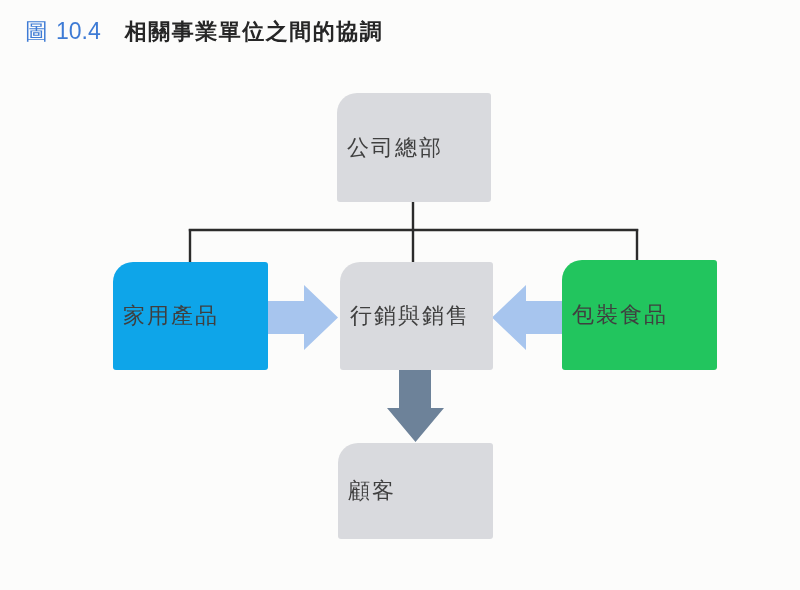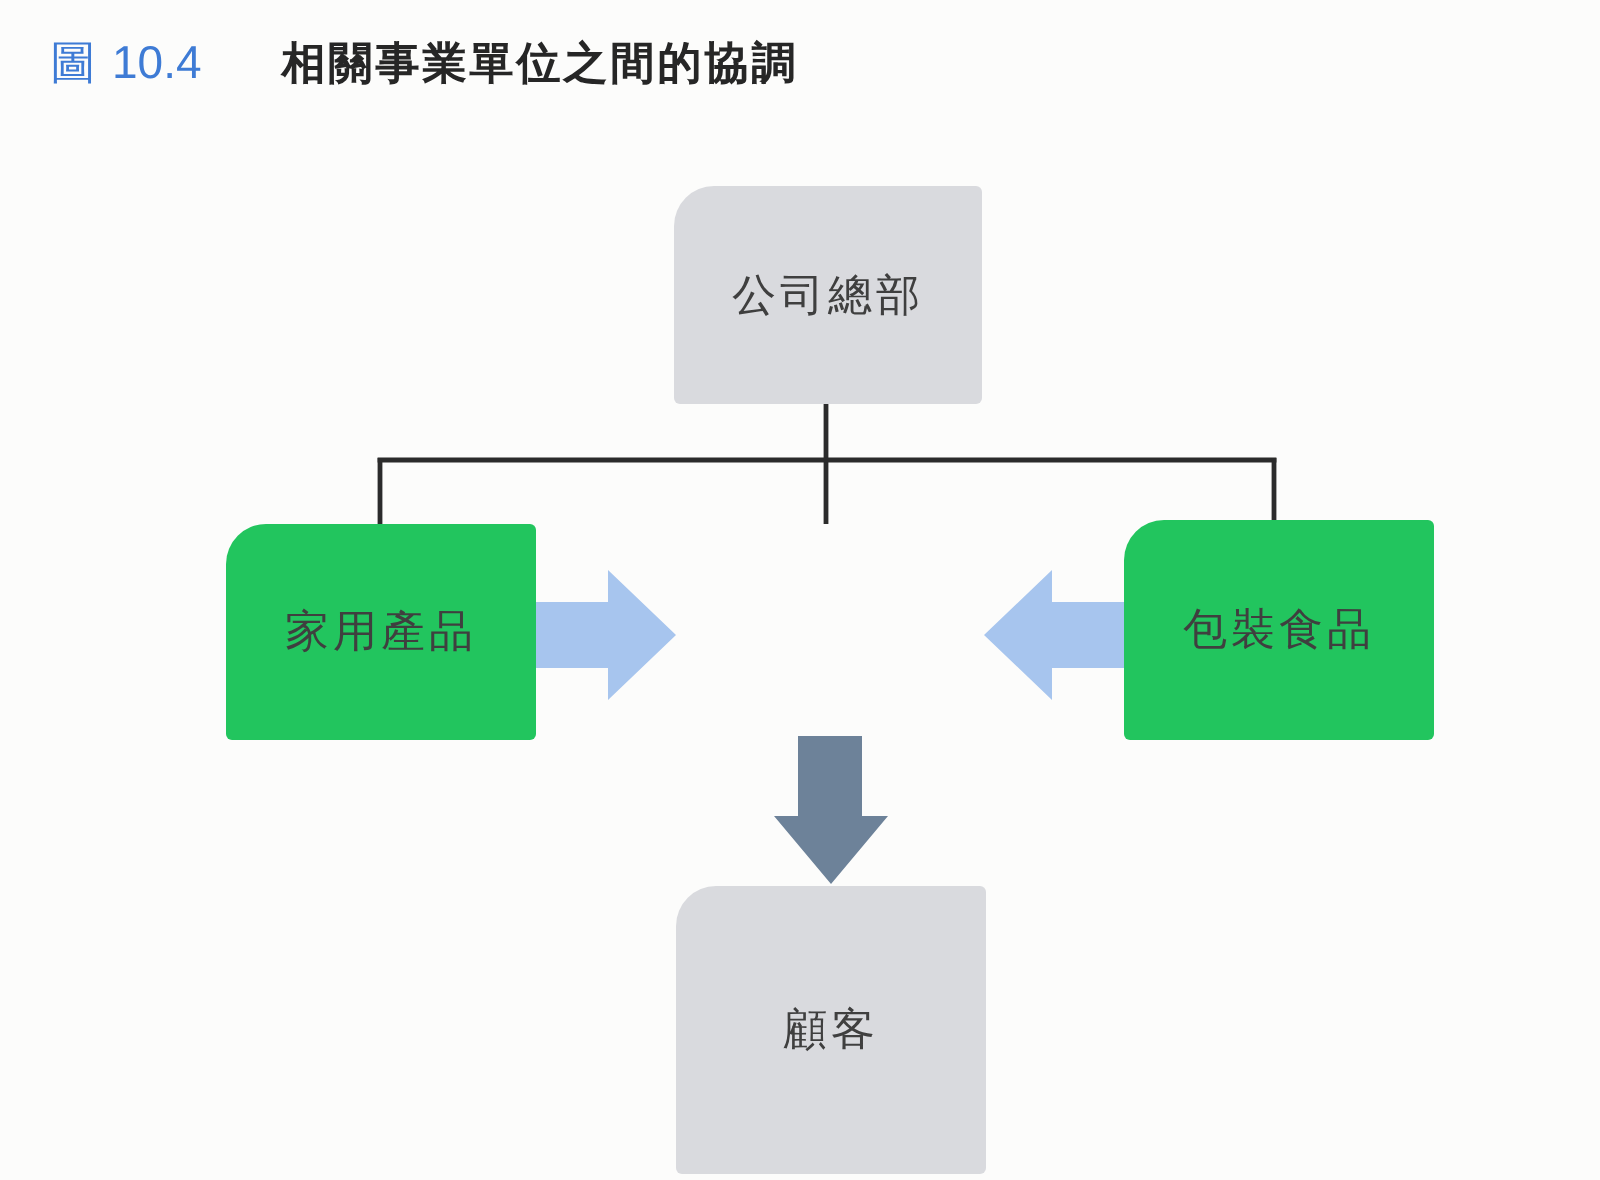--- a/index.html
+++ b/index.html
@@ -30,40 +30,40 @@
   }
   .figure-number {
     font-size: 23px;
     font-weight: 500;
     margin-left: 7px;
     text-align: right;
   }
   .figure-title {
     font-size: 22px;
     font-weight: 700;
-    margin-left: 40px;
+    margin-left: 24px;
     letter-spacing: 1.5px;
     text-align: right;
   }
   
   .node {
     position: absolute;
     border-radius: 20px 3px 3px 3px;
     display: flex;
     align-items: center;
-    justify-content: center;
     font-size: 22px;
     letter-spacing: 2px;
     font-weight: 400;
+    padding-left: 10px;
   }
   #node-headquarters      { left: 337px; top:  93px; width: 154px; height: 109px; }
   #node-household         { left: 113px; top: 262px; width: 155px; height: 108px; }
   #node-marketing         { left: 340px; top: 262px; width: 153px; height: 108px; }
   #node-packaged          { left: 562px; top: 260px; width: 155px; height: 110px; }
-  #node-customer          { left: 338px; top: 443px; width: 155px; height: 144px; }
+  #node-customer          { left: 338px; top: 443px; width: 155px; height: 96px; }
   
   #connector-layer {
     position: absolute;
     left: 0; top: 0;
     width: 800px; height: 590px;
     pointer-events: none;
   }
 </style>
 </head>
 <body style="background: rgb(252, 252, 251);">
@@ -89,22 +89,25 @@
     <polygon class="arrow-blue" points="267,301 304,301 304,285 338,317.5 304,350 304,334 267,334" fill="#a7c5ee"></polygon>
 
     <polygon class="arrow-blue" points="562,301 526,301 526,285 492,317.5 526,350 526,334 562,334" fill="#a7c5ee"></polygon>
 
     <polygon class="arrow-dark" points="399,368 431,368 431,408 444,408 415.5,442 387,408 399,408" fill="#6d8299"></polygon>
   </svg>
 
   <div class="node" id="node-headquarters" style="background: rgb(217, 218, 222); color: rgb(63, 63, 63);">
     <span>公司總部</span>
   </div>
-  <div class="node" id="node-household" style="background: #22c55e; color: rgb(63, 63, 63);">
+  <div class="node" id="node-household" style="background: #0ea5e9; color: rgb(63, 63, 63);">
     <span>家用產品</span>
+  </div>
+  <div class="node" id="node-marketing" style="background: rgb(217, 218, 222); color: rgb(63, 63, 63);">
+    <span>行銷與銷售</span>
   </div>
   <div class="node" id="node-packaged" style="background: #22c55e; color: rgb(63, 63, 63);">
     <span>包裝食品</span>
   </div>
   <div class="node" id="node-customer" style="background: rgb(217, 218, 222); color: rgb(63, 63, 63);">
     <span>顧客</span>
   </div>
 
 </div>
 

